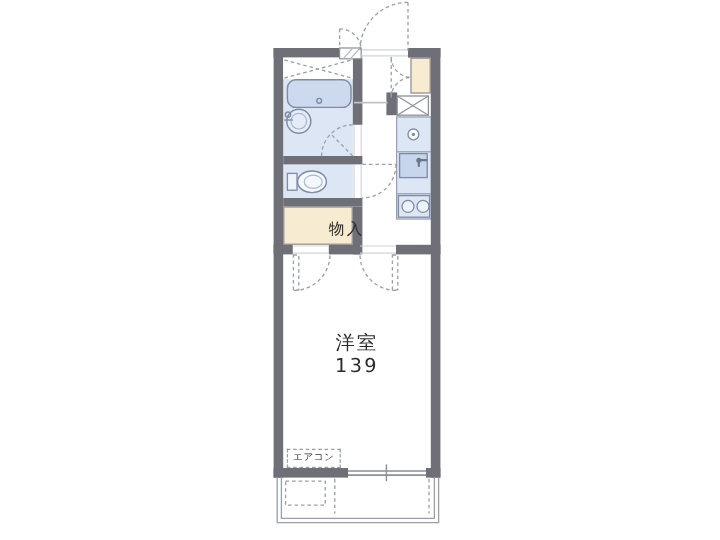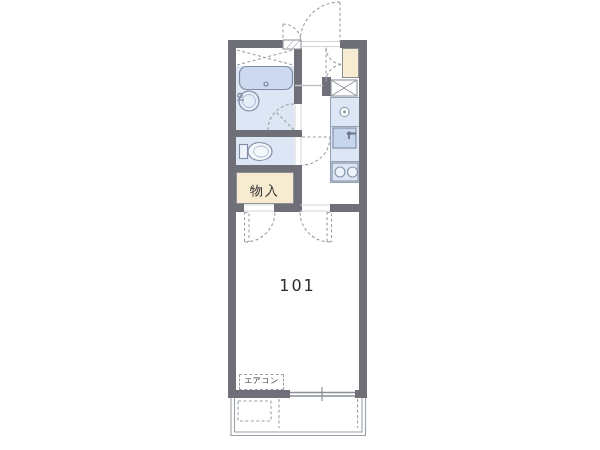--- a/index.html
+++ b/index.html
@@ -9,21 +9,21 @@
   .floor-water{position:absolute;background:var(--water,#dce6f4);}
   .floor-storage{position:absolute;background:var(--storage,#f7ebd1);border:1px solid #8d8d94;box-sizing:border-box;}
   .fix{position:absolute;background:var(--water,#dce6f4);border:1px solid #94a0b4;box-sizing:border-box;}
   svg.overlay{position:absolute;left:0;top:0;width:600px;height:450px;}
   .arc{fill:none;stroke:var(--line,#9aa0a8);stroke-width:1.1;stroke-dasharray:3 2.4;}
   .thin{fill:none;stroke:var(--line,#9aa0a8);stroke-width:1.1;}
   .jamb{fill:none;stroke:var(--jamb,#d2d4d8);stroke-width:1;}
   .fixline{fill:none;stroke:var(--stroke,#7f8ca3);stroke-width:1.2;}
   .hatch{fill:none;stroke:#b4bac4;stroke-width:1;}
   .label{position:absolute;color:var(--text,#2a2a2a);text-align:center;}
-  .storage-label{left:236px;top:182px;width:58px;font-size:13px;letter-spacing:2px;}
+  .storage-label{left:236px;top:182px;width:58px;font-size:13px;letter-spacing:2px;padding-left:24px;}
   .room-label{left:236px;top:276px;width:123px;font-size:16px;line-height:19px;letter-spacing:2px;}
   .aircon-box{position:absolute;left:239px;top:374px;width:43px;height:14px;
       border:1px dashed var(--line,#9aa0a8);background:#fff;display:flex;justify-content:center;}
   .aircon-box span{font-size:8px;color:var(--text,#2a2a2a);letter-spacing:0.5px;}
 </style>
 </head>
 <body>
 
 <div class="stage">
 
@@ -150,19 +150,20 @@
       <path class="thin" d="M231,398 V435.5 H365.5 V398"></path>
       <path class="thin" d="M234.5,398 V432 H362 V398"></path>
       <path class="arc" d="M279,399 V428 M357.5,399 V428"></path>
     </g>
 
     <rect x="238" y="401" width="33" height="20" fill="none" class="arc"></rect>
   </svg>
 
   <div class="label storage-label">物入</div>
   <div class="label room-label">
-    <div>101</div>
+    <div>洋室</div>
+    <div>139</div>
   </div>
   <div class="aircon-box">
     <span>エアコン</span>
   </div>
 
 </div>
 
 </body></html>

